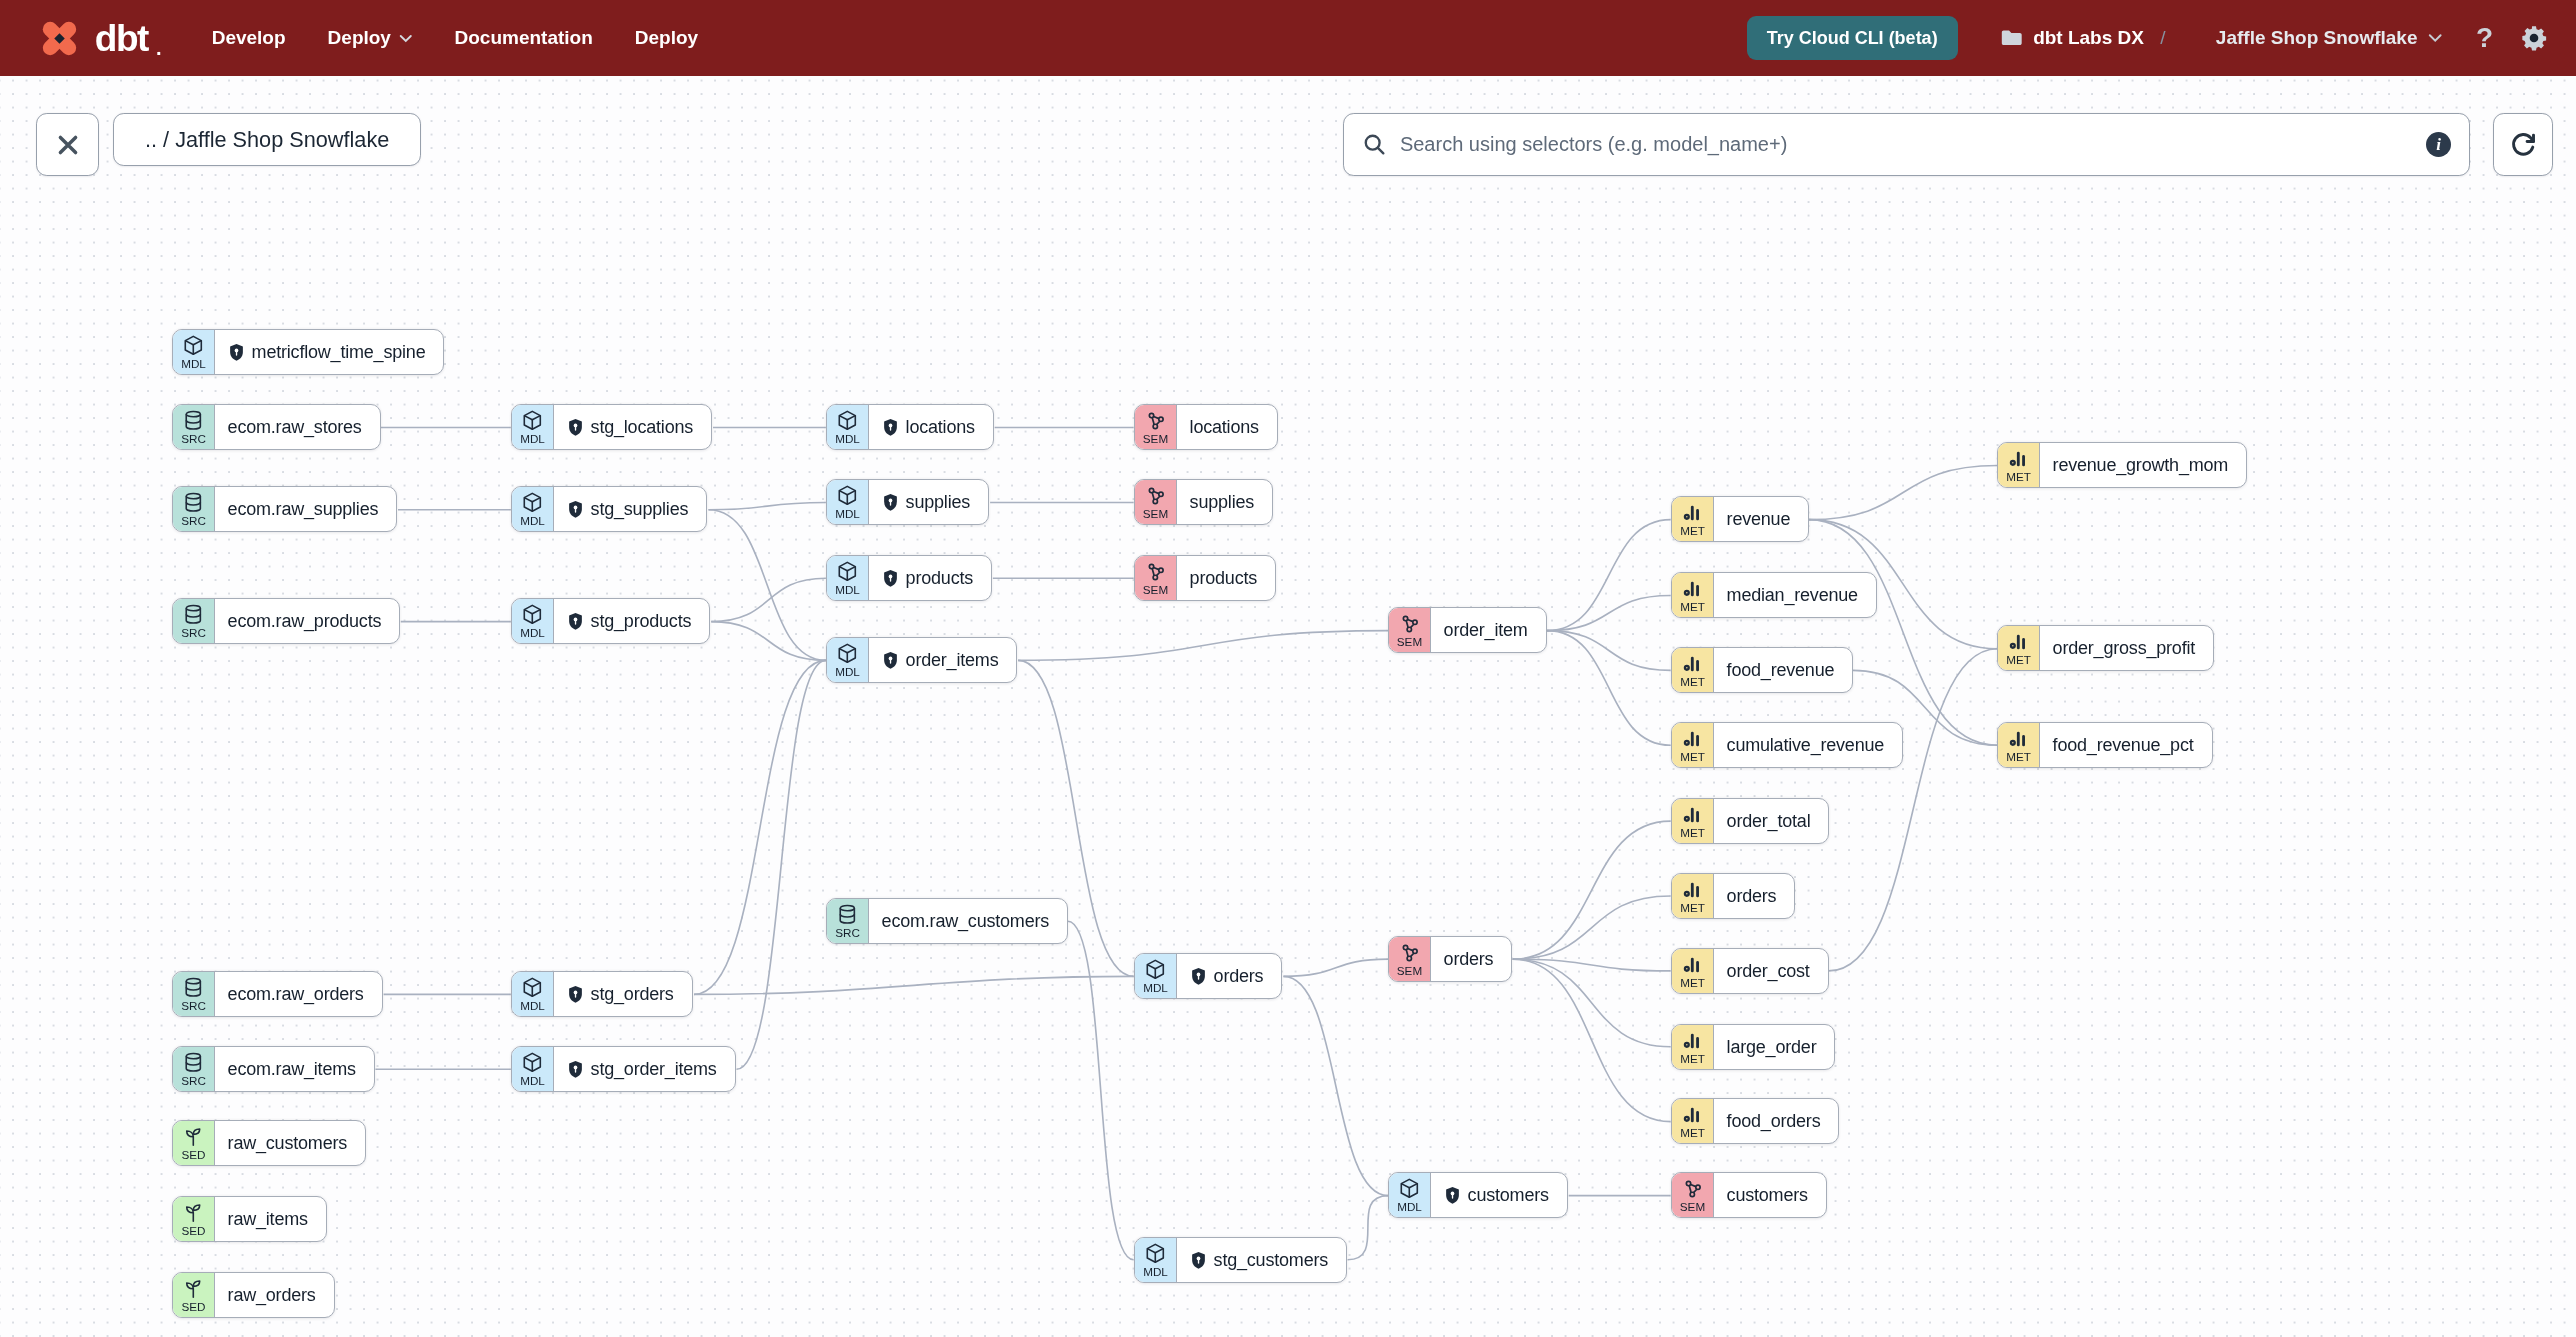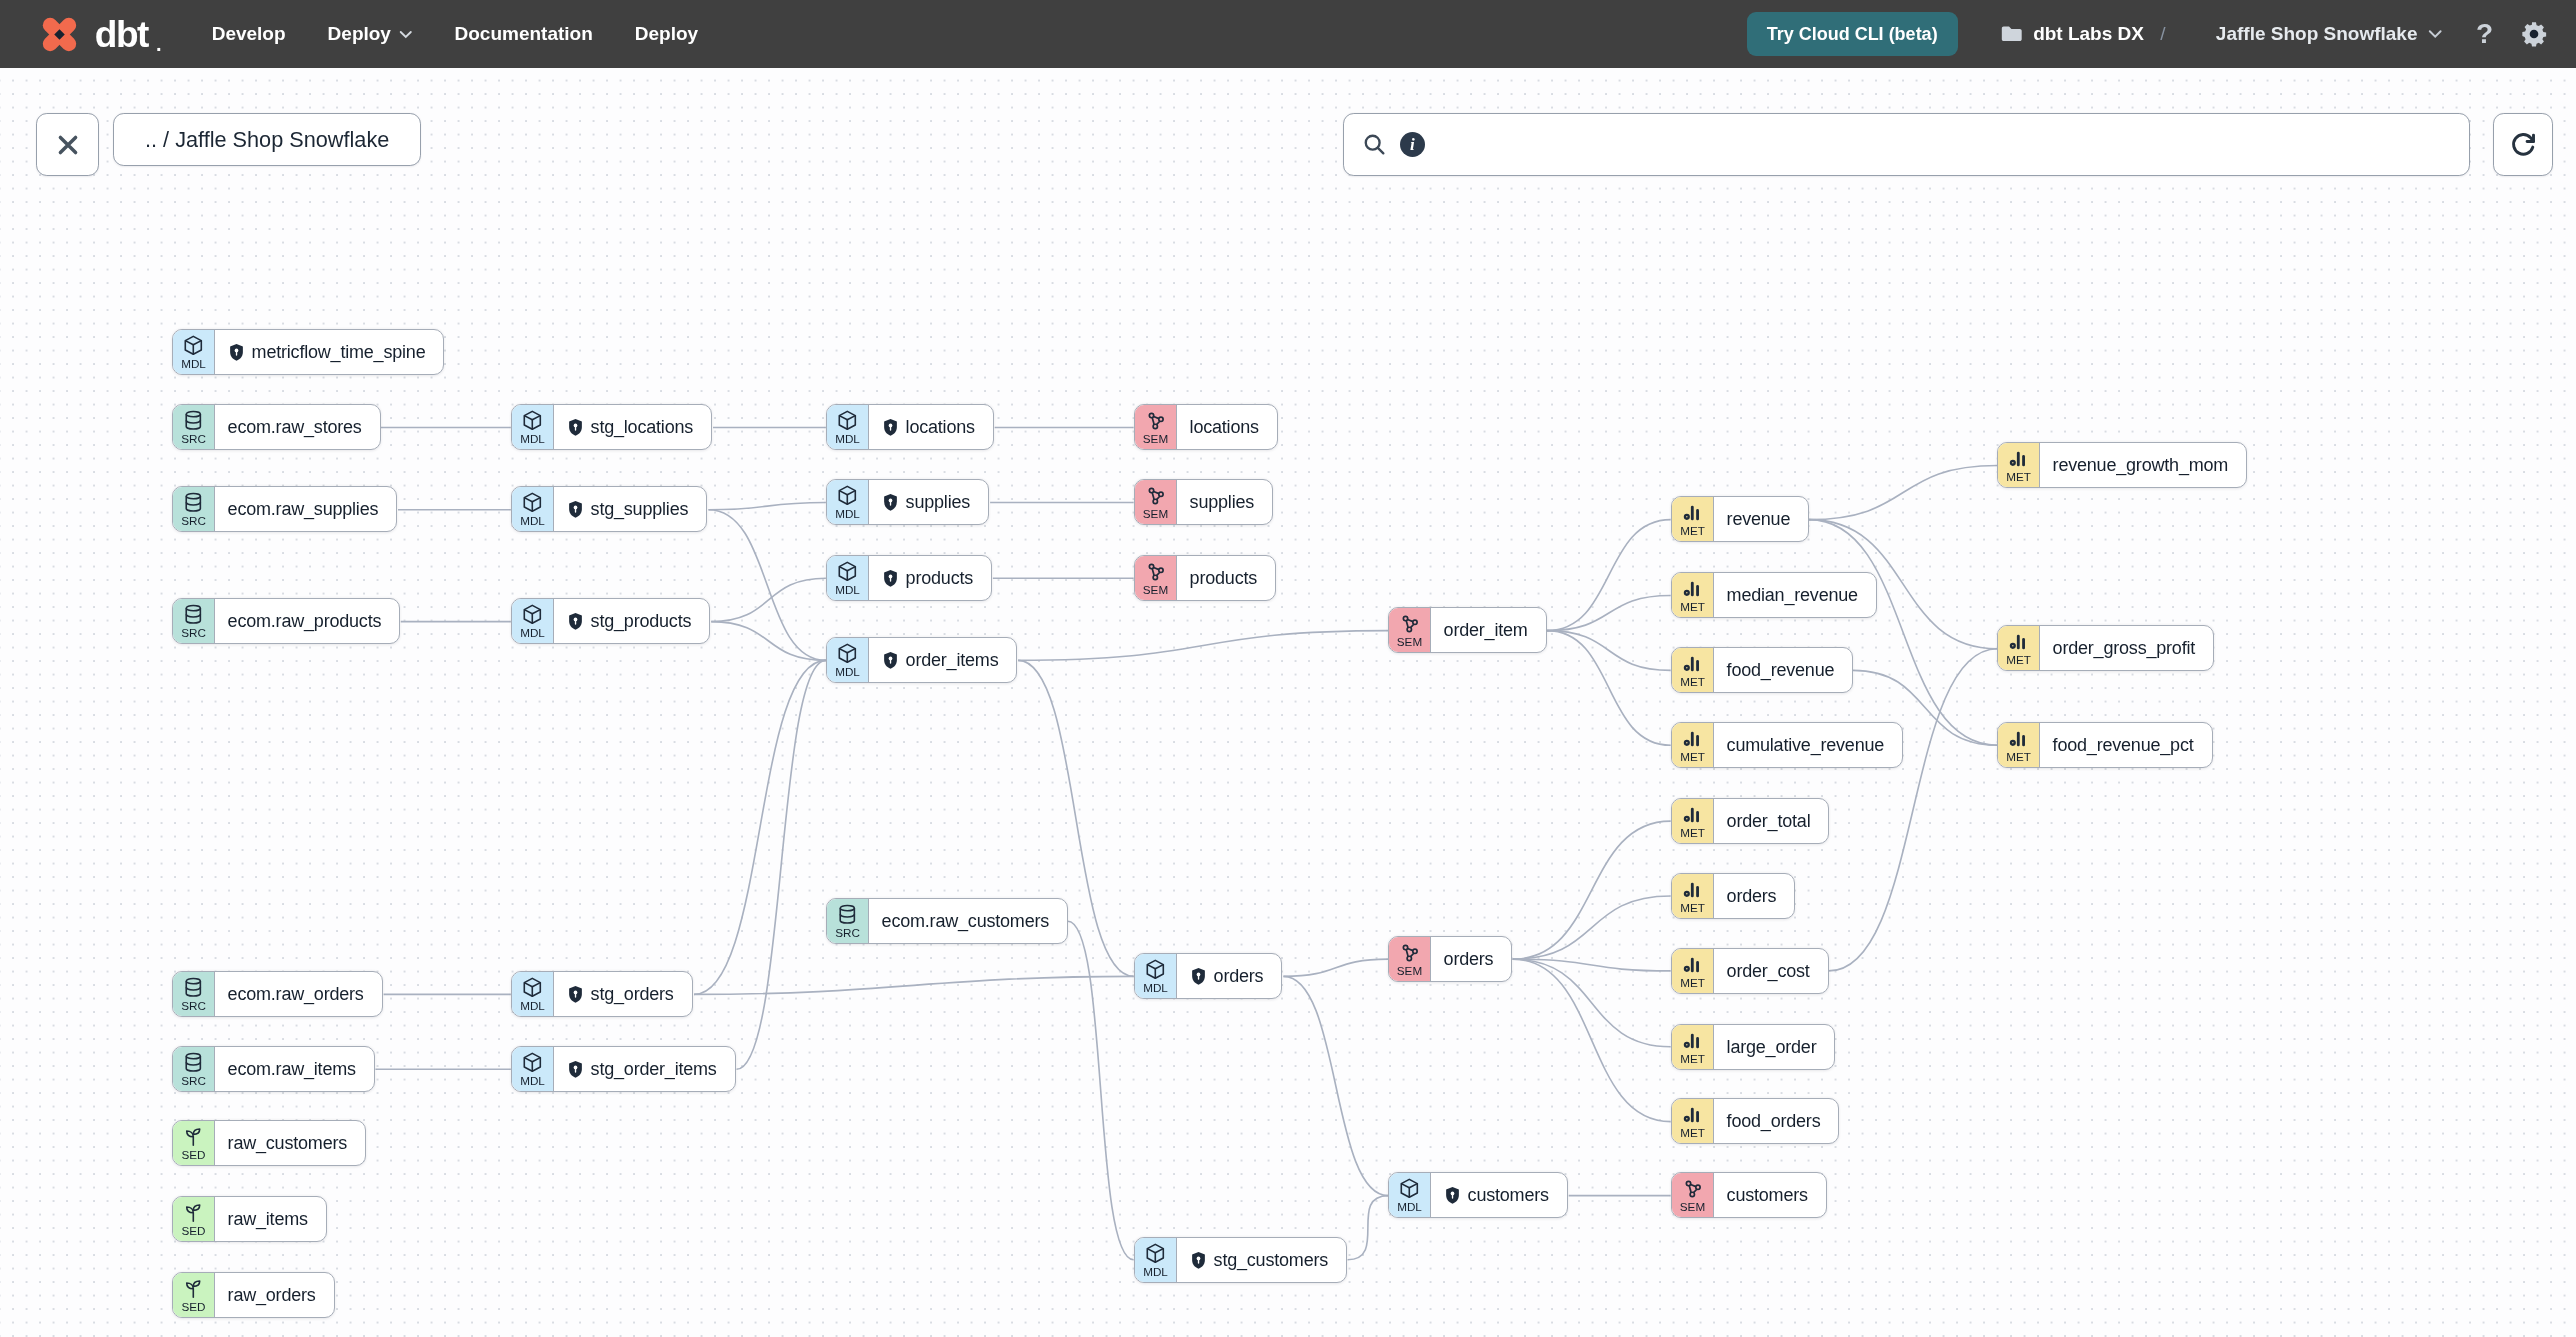--- a/index.html
+++ b/index.html
@@ -10,22 +10,22 @@
     background:#fdfdfe;
   }
   
   .dotbg {
     position:absolute; inset:0;
     background-image: radial-gradient(circle, #d8dce2 1.2px, transparent 1.4px);
     background-size:13.5px 13.5px; background-position:6.3px 6.3px;
   }
   
   header {
-    position:absolute; top:0; left:0; right:0; height:68px;
-    background:#404040; display:flex; align-items:center; z-index:20;
+    position:absolute; top:0; left:0; right:0; height:76px;
+    background:#7f1d1d; display:flex; align-items:center; z-index:20;
   }
   .logo { margin-left:36px; display:flex; align-items:center; gap:11.7px; cursor:pointer; }
   .brand { color:#fff; font-size:37px; font-weight:700; letter-spacing:-1.4px; line-height:1; }
   .brand-dot { color:#fff; font-size:20px; font-weight:700; align-self:flex-end; margin:0 0 1.8px -3.6px; }
   .mainnav { display:flex; align-items:center; gap:42px; margin-left:50px; }
   .nav-item { display:flex; align-items:center; gap:8.1px; color:#fff; font-size:19px; font-weight:600; cursor:pointer; white-space:nowrap; }
   .spacer { flex:1; }
   .cta {
     background:#306e78; color:#fff; font-size:18px; font-weight:600;
     border:none; border-radius:9px; padding:0 20px; height:44px; cursor:pointer; white-space:nowrap;
@@ -903,20 +903,21 @@
 
 <div class="fbtn" id="crumbBtn">
   <span>.. / Jaffle Shop Snowflake</span>
 </div>
 
 <div class="fbtn" id="searchBar">
   <svg width="24.4" height="24.4" viewBox="0 0 24 24" fill="none" stroke="#3c4856" stroke-width="2.3" stroke-linecap="round">
       <circle cx="10.5" cy="10.5" r="6.8"></circle>
       <path d="M15.6 15.6 L21 21"></path>
     </svg>
+  <input type="text" placeholder="Search using selectors (e.g. model_name+)" style="">
   <span class="info-badge">i</span>
 </div>
 
 <div class="fbtn" id="refreshBtn">
   <svg width="28" height="28" viewBox="0 0 24 24" fill="none" stroke="#26323f" stroke-width="2.5" stroke-linecap="round" stroke-linejoin="round">
     <path d="M21 3.5 V9 H15.5"></path>
       <path d="M20.4 13.8 a8.4 8.4 0 1 1 -1.9 -8.1 L21 9"></path>
   </svg>
 </div>
 

